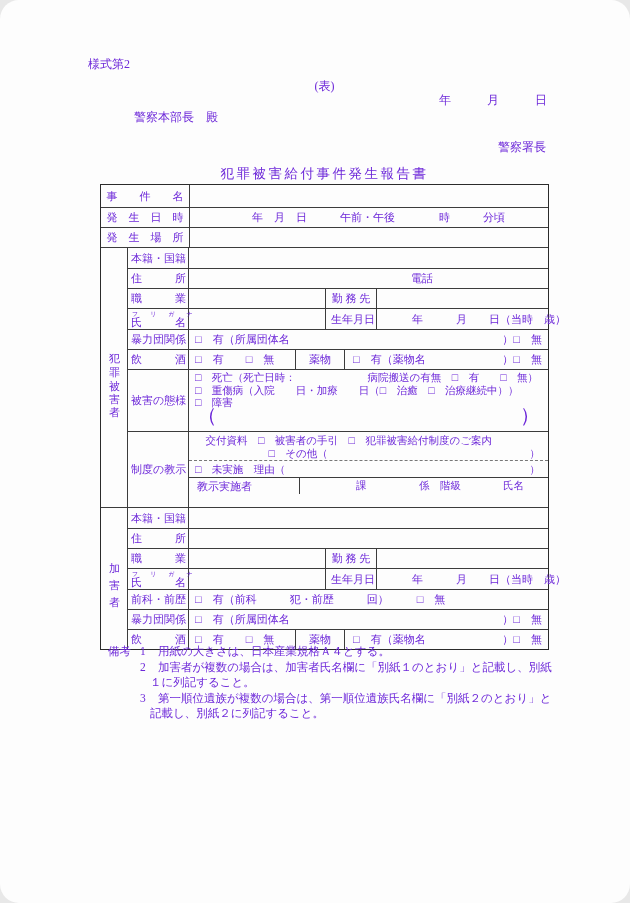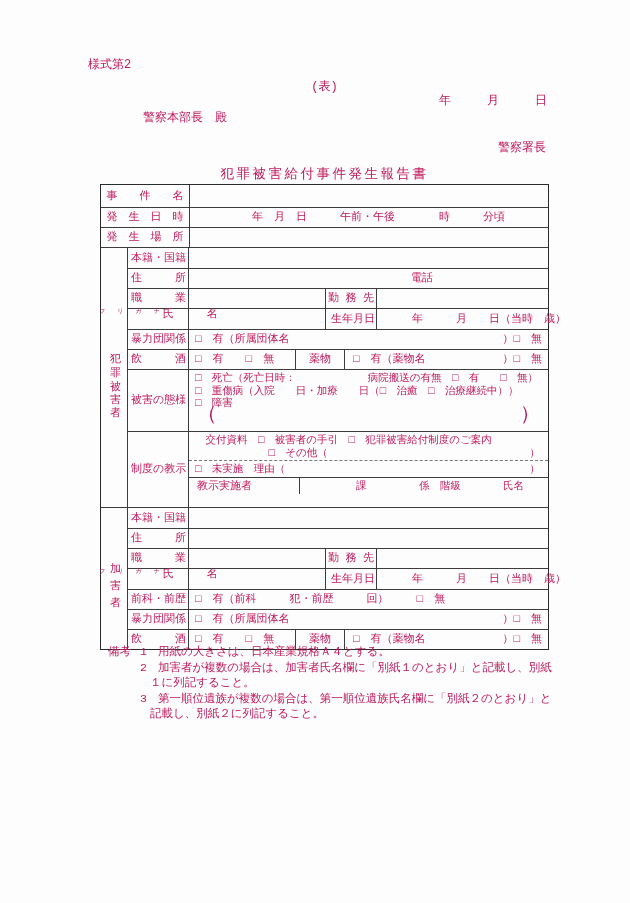--- a/index.html
+++ b/index.html
@@ -1,29 +1,30 @@
 <!DOCTYPE html>
 <html><head>
 <meta charset="utf-8">
 <style>
   * { margin:0; padding:0; box-sizing:border-box; }
   html,body { background:#e8e8e8; }
   .page {
     position:relative;
     width:630px; height:903px;
     background:#fdfdfd;
-    font-family:Liberation Mono, monospace;
-    color:#be185d;
+    font-family:Liberation Serif, serif;
+    color:#6d28d9;
     overflow:hidden;
+    border-radius:19px;
   }
   .abs { position:absolute; white-space:nowrap; }
   #form-number { left:88px; top:56px; font-size:12px; }
   #page-side   { left:100px; top:78px; width:449px; text-align:center; font-size:12px; }
   #header-date { left:100px; top:92px; width:449px; text-align:right; padding-right:2px; font-size:12px; }
-  #addressee   { left:143px; top:109px; font-size:12px; }
+  #addressee   { left:134px; top:109px; font-size:12px; }
   #sender      { left:100px; top:139px; width:449px; text-align:right; padding-right:3px; font-size:12px; }
   #doc-title   { left:100px; top:165px; width:449px; text-align:center; font-size:13.5px; letter-spacing:2.5px; }
 
   
   #form-table {
     position:absolute; left:100px; top:184px; width:449px;
     border:1px solid #2b2b2b;
     font-size:11px; line-height:1;
     white-space:nowrap;
   }
@@ -38,21 +39,21 @@
   .strip {
     width:27px; border-right:1px solid #3c3c3c;
     display:flex; align-items:center; justify-content:center;
     writing-mode:vertical-rl; text-orientation:upright;
   }
   .strip.victim  { letter-spacing:13px; }
   .strip.offender{ letter-spacing:17px; }
   .sec-body { flex:1; min-width:0; display:flex; flex-direction:column; }
   .srow { display:flex; align-items:stretch; }
   .sublabel { width:61px; border-right:1px solid #3c3c3c; display:flex; align-items:center; padding:0 3px; }
-  .sublabel.namecell { flex-direction:row; justify-content:center; align-items:stretch; }
+  .sublabel.namecell { flex-direction:column; justify-content:center; align-items:stretch; }
   .furigana { font-size:6px; letter-spacing:3px; padding-left:1px; line-height:6px; }
 
   .h22{height:22px;} .h20{height:20px;} .h21{height:21px;} .h62{height:62px;} .h76{height:76px;}
 
   .split { display:flex; justify-content:space-between; width:100%; align-items:center; }
   .midcell-l { width:137px; border-right:1px solid #3c3c3c; }
   .smalllabel { width:51px; border-right:1px solid #3c3c3c; justify-content:center; }
   .drinkcell { width:107px; border-right:1px solid #3c3c3c; padding-left:6px; }
   .druglabel { width:49px; border-right:1px solid #3c3c3c; justify-content:center; }
 

